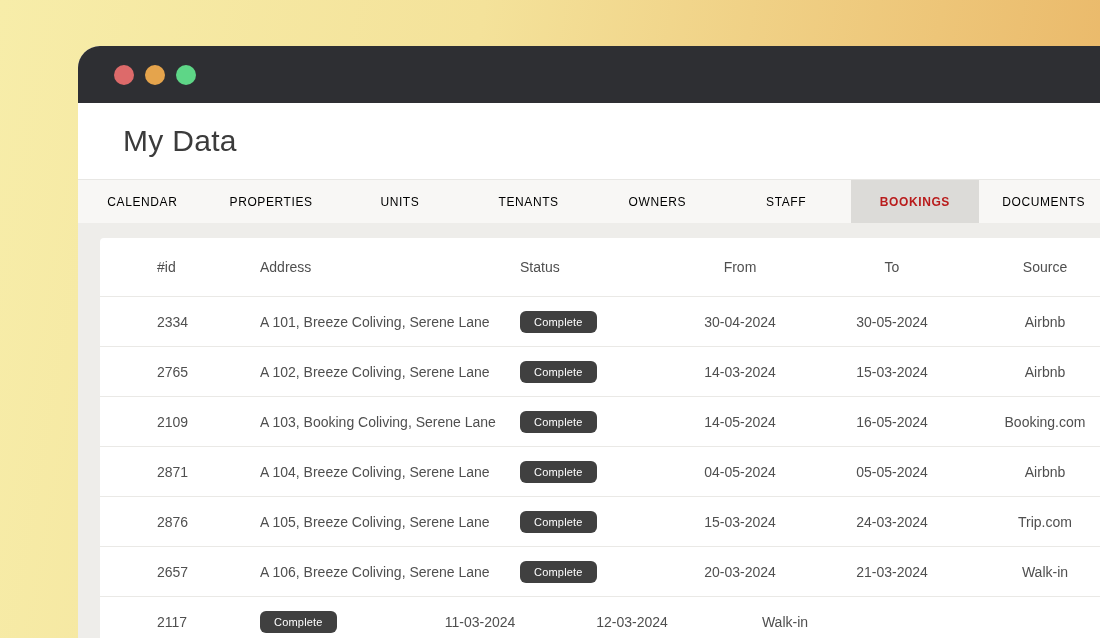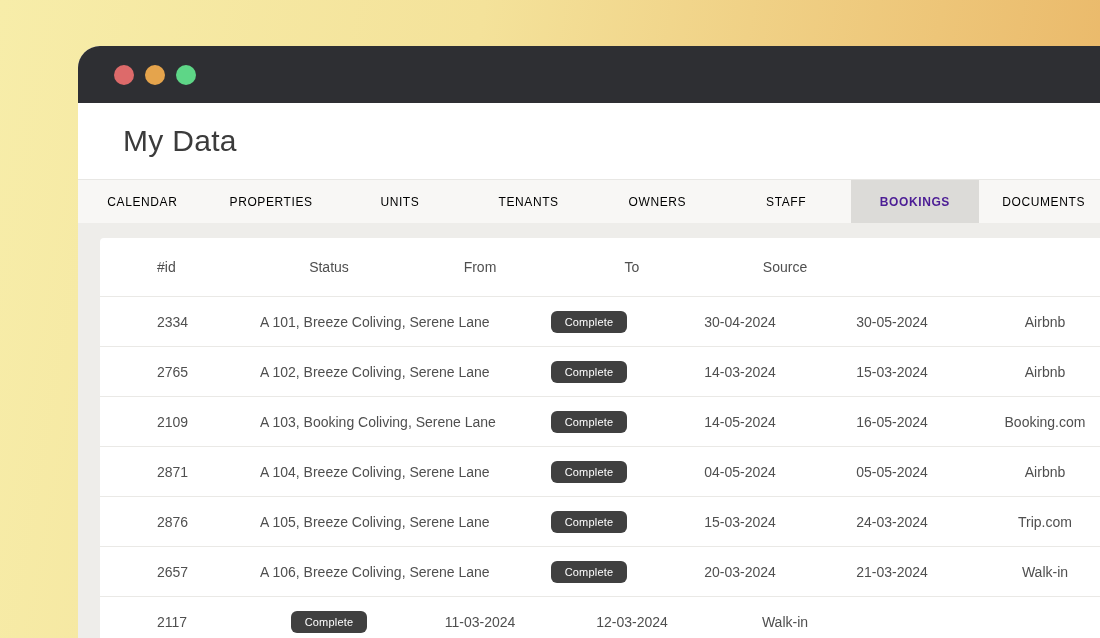--- a/index.html
+++ b/index.html
@@ -52,21 +52,21 @@
     justify-content: center;
     font-size: 12px;
     letter-spacing: 0.6px;
     color: #000000;
     text-transform: uppercase;
     cursor: pointer;
     white-space: nowrap;
   }
   .tab.active {
     background: #dcdbd8;
-    color: #4c1d95;
+    color: #b91c1c;
     font-weight: 700;
   }
   .content {
     background: #eeedea;
     height: 480px;
     padding: 15px 0 0 22px;
   }
   .card {
     background: #ffffff;
     width: 1028px;
@@ -81,21 +81,21 @@
   }
   .trow.head {
     height: 58px;
     border-top: none;
     font-size: 15px;
     color: #474747;
   }
   .cell { font-size: 14px; color: #4f4f4f; }
   .c-id     { width: 160px; padding-left: 57px; text-align: left; }
   .c-addr   { width: 260px; text-align: left; }
-  .c-status { width: 138px; text-align: center; }
+  .c-status { width: 138px; text-align: left; }
   .c-from   { width: 164px; text-align: center; }
   .c-to     { width: 140px; text-align: center; }
   .c-src    { width: 166px; text-align: center; }
   .badge {
     display: inline-block;
     background: #404040;
     color: #ffffff;
     font-size: 11px;
     padding: 5px 14px;
     border-radius: 6px;
@@ -124,20 +124,21 @@
       <div class="tab">OWNERS</div>
       <div class="tab">STAFF</div>
       <div class="tab active">BOOKINGS</div>
       <div class="tab">DOCUMENTS</div>
     </div>
 
   <div class="content">
     <div class="card">
       <div class="trow head">
         <div class="cell c-id">#id</div>
+        <div class="cell c-addr">Address</div>
         <div class="cell c-status">Status</div>
         <div class="cell c-from">From</div>
         <div class="cell c-to">To</div>
         <div class="cell c-src">Source</div>
       </div>
       <div id="rows">
   <div class="trow">
     <div class="cell c-id">2334</div>
     <div class="cell c-addr">A 101, Breeze Coliving, Serene Lane</div>
     <div class="cell c-status"><span class="badge">Complete</span></div>

